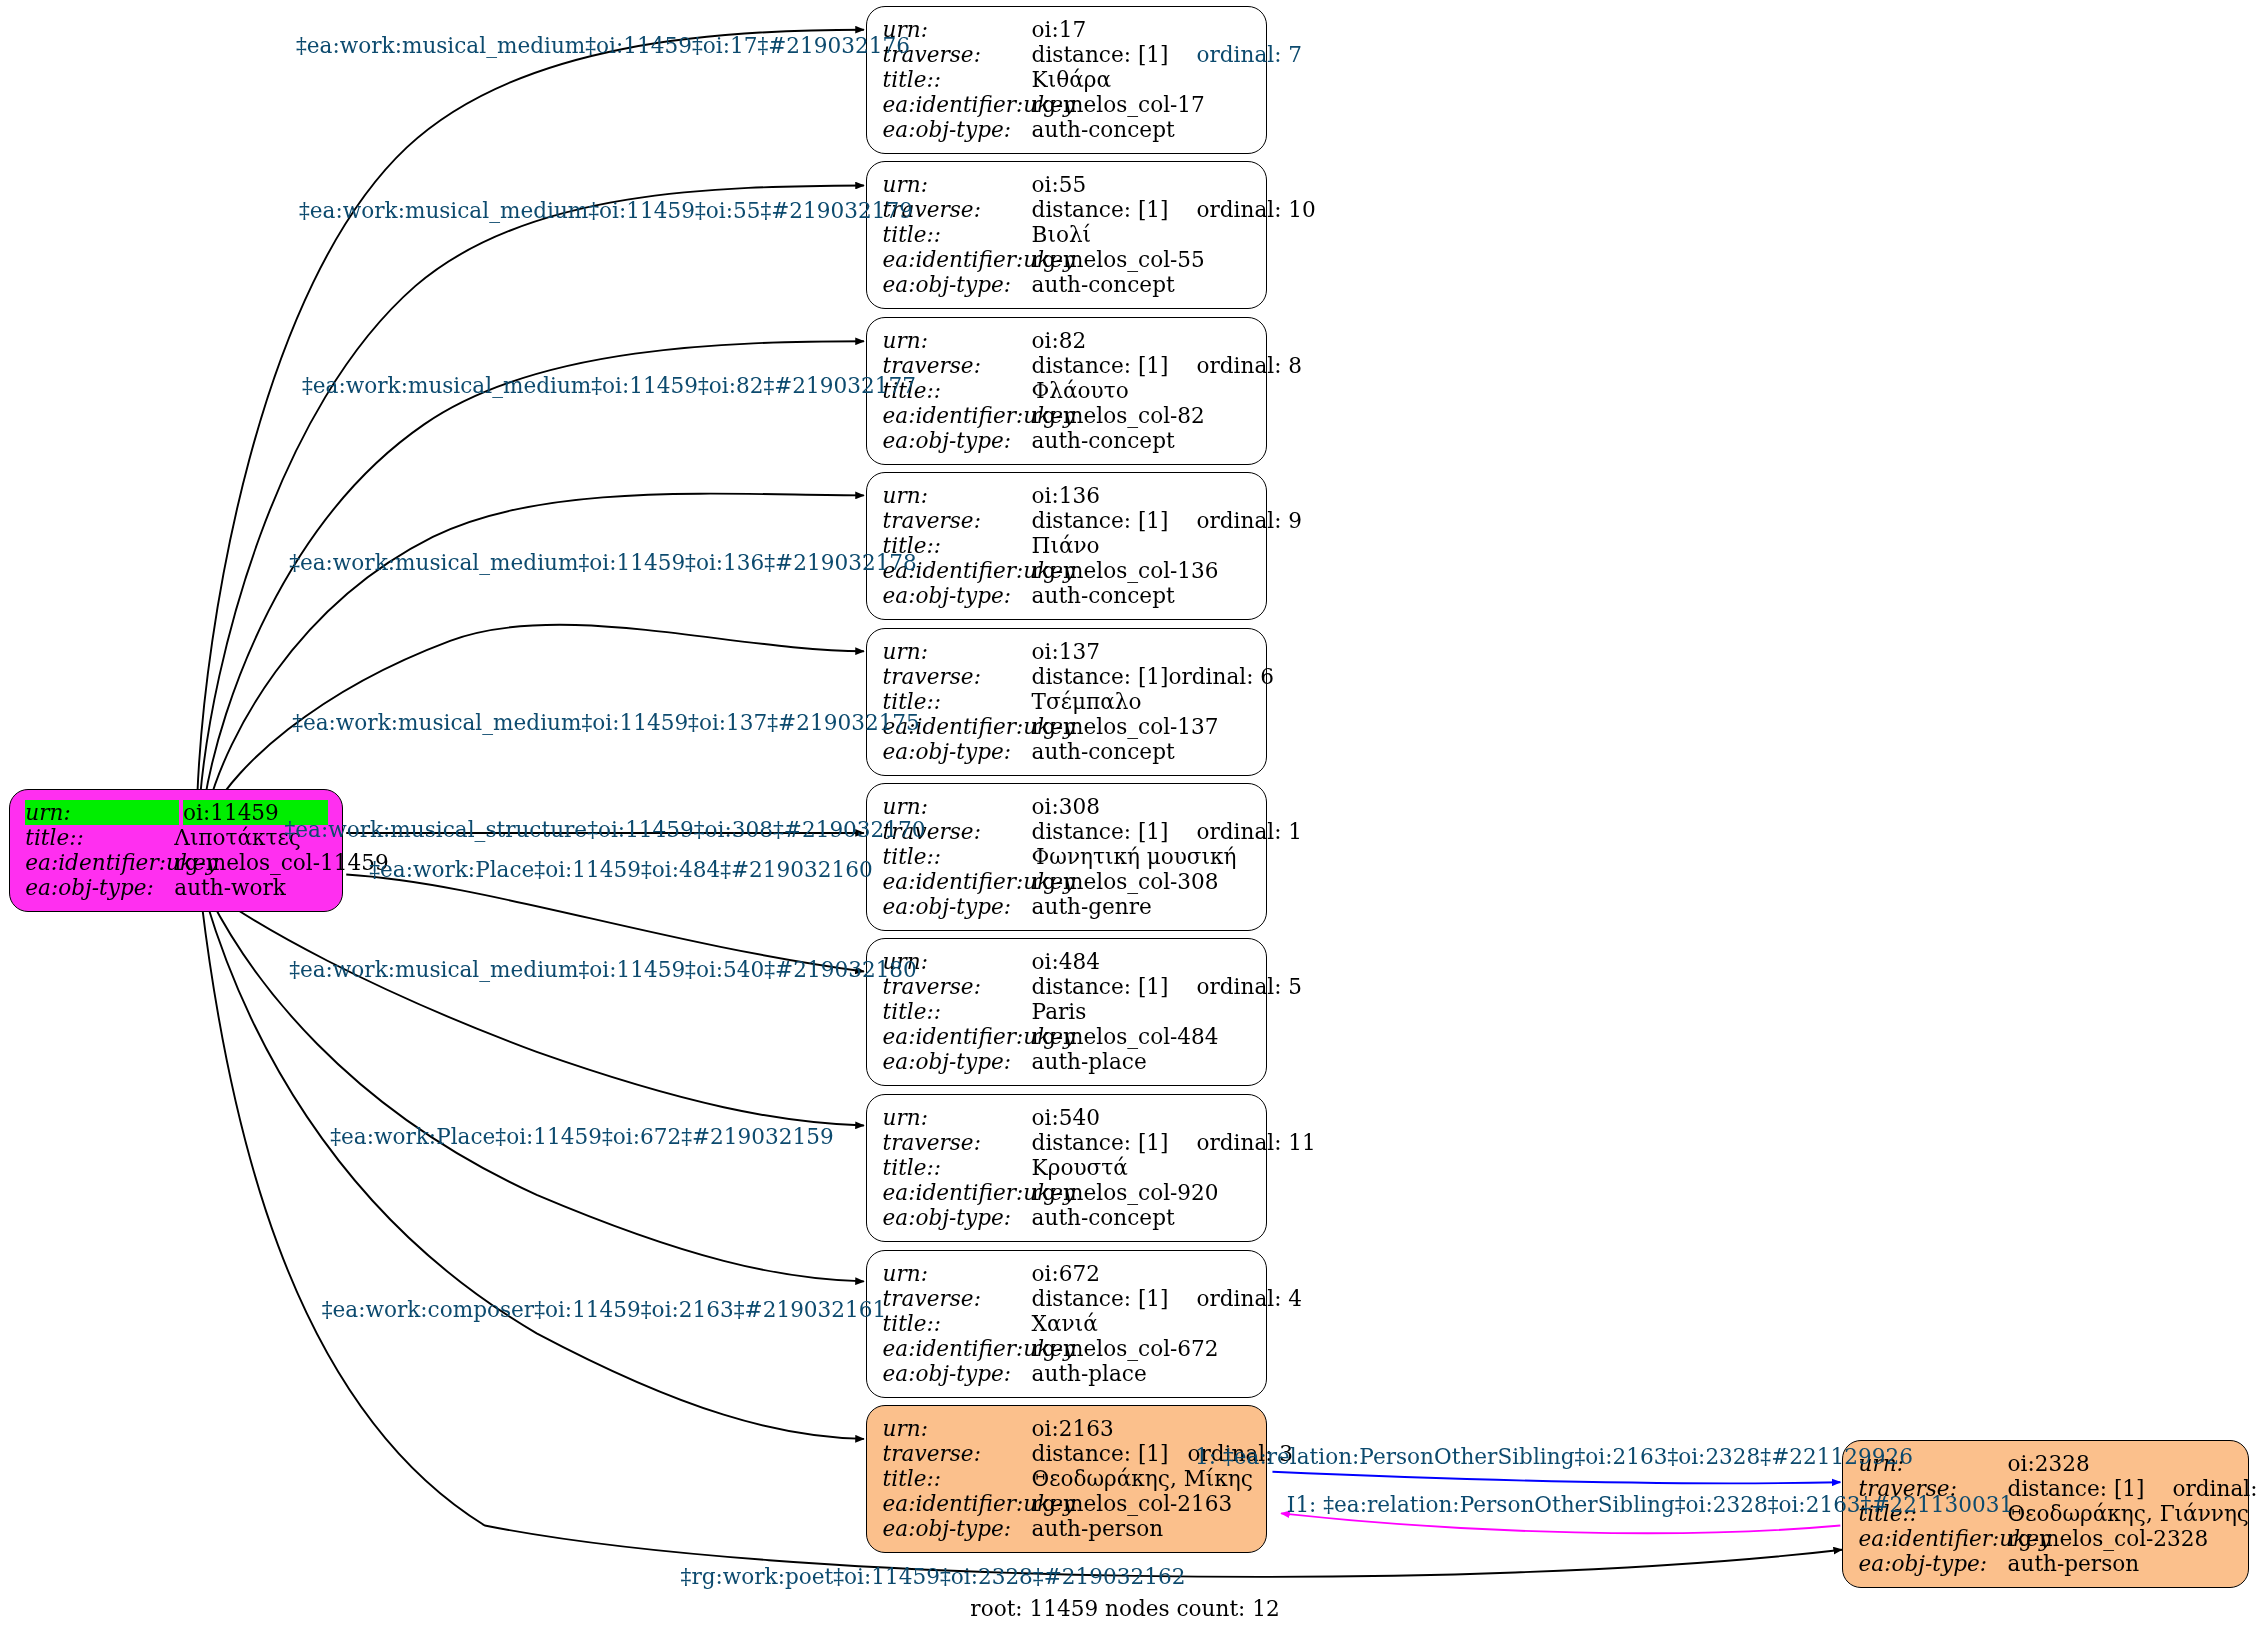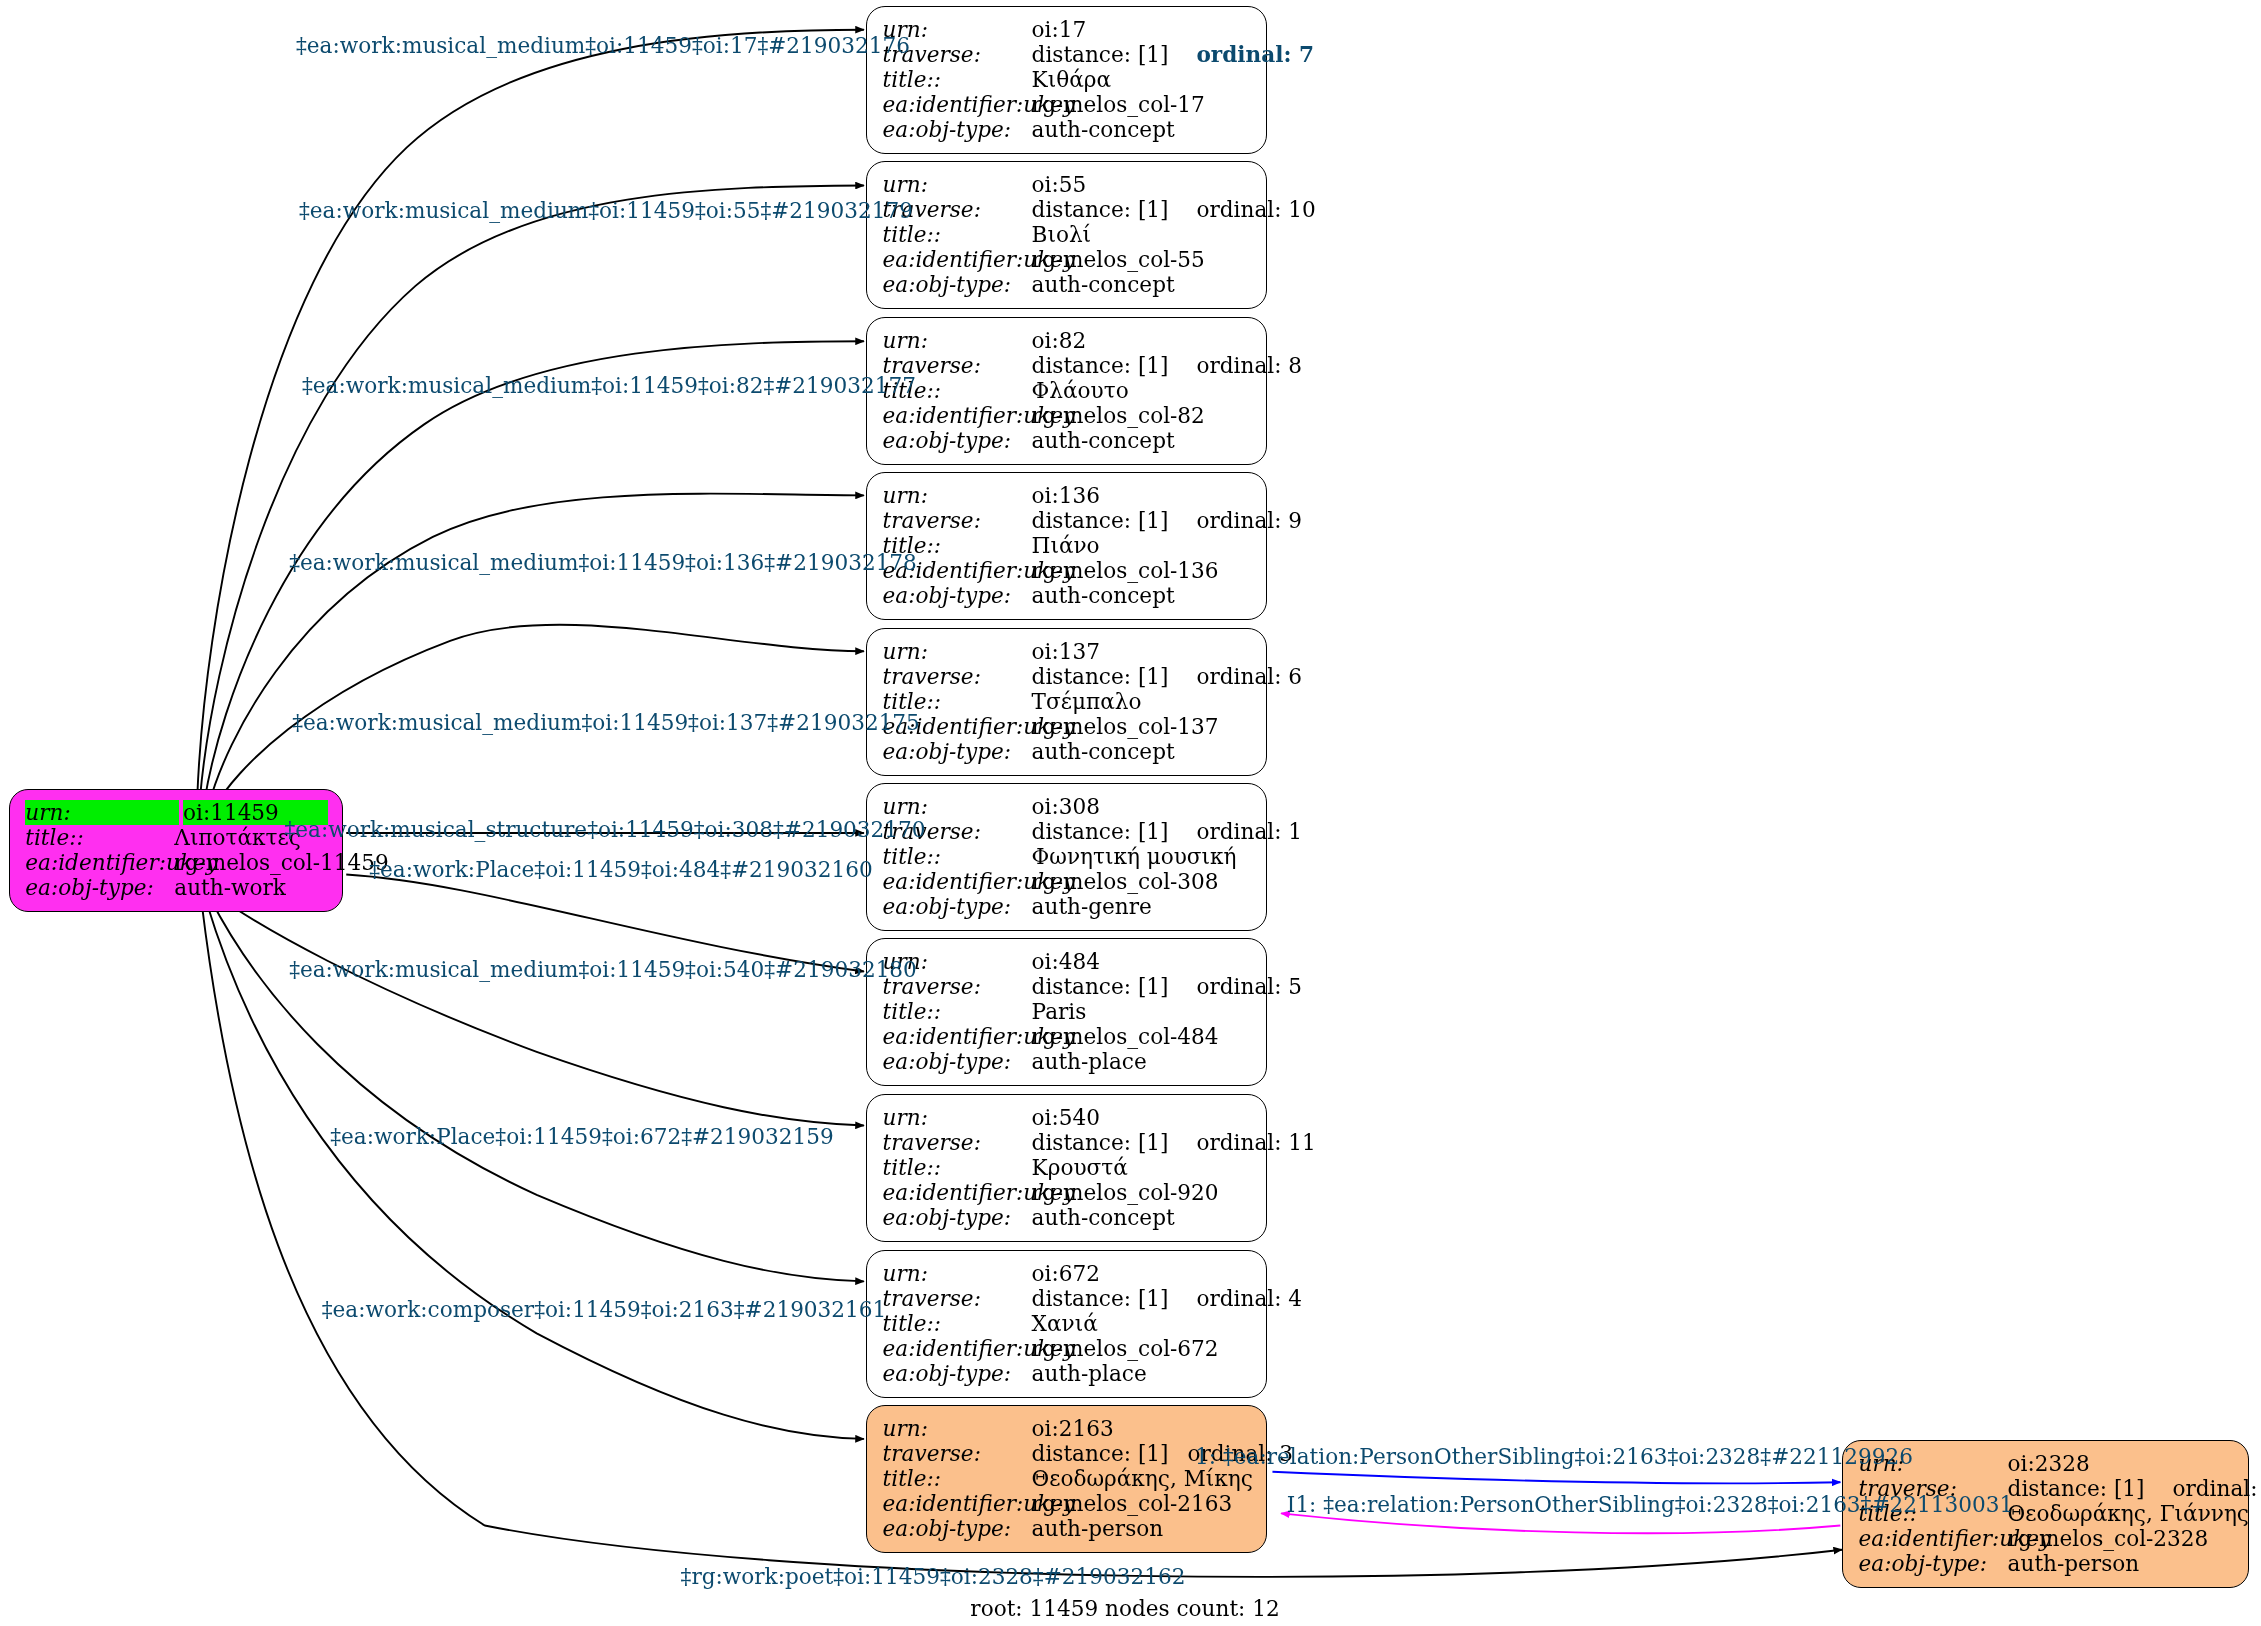--- a/index.html
+++ b/index.html
@@ -129,21 +129,21 @@
   </div>
 
   <div class="node" style="left:866px; top:6px; width:401px;">
     <div class="row">
       <span class="key">urn:</span>
       <span class="val">oi:17</span>
     </div>
     <div class="row">
       <span class="key">traverse:</span>
       <span class="val">distance: [1]</span>
-      <span class="edge-label" style="position:static;margin-left:28px;font-weight:bold;">ordinal: 7</span>
+      <span class="edge-label" style="position:static;margin-left:28px;">ordinal: 7</span>
     </div>
     <div class="row">
       <span class="key">title::</span>
       <span class="val">Κιθάρα</span>
     </div>
     <div class="row">
       <span class="key">ea:identifier:ukey</span>
       <span class="val">rg-melos_col-17</span>
     </div>
     <div class="row">
@@ -225,21 +225,21 @@
   </div>
 
   <div class="node" style="left:866px; top:628px; width:401px;">
     <div class="row">
       <span class="key">urn:</span>
       <span class="val">oi:137</span>
     </div>
     <div class="row">
       <span class="key">traverse:</span>
       <span class="val">distance: [1]</span>
-      <span style="margin-left:28px;white-space:nowrap;">ordinal: 6</span>
+      <span style="white-space:nowrap;">ordinal: 6</span>
     </div>
     <div class="row">
       <span class="key">title::</span>
       <span class="val">Τσέμπαλο</span>
     </div>
     <div class="row">
       <span class="key">ea:identifier:ukey</span>
       <span class="val">rg-melos_col-137</span>
     </div>
     <div class="row">

